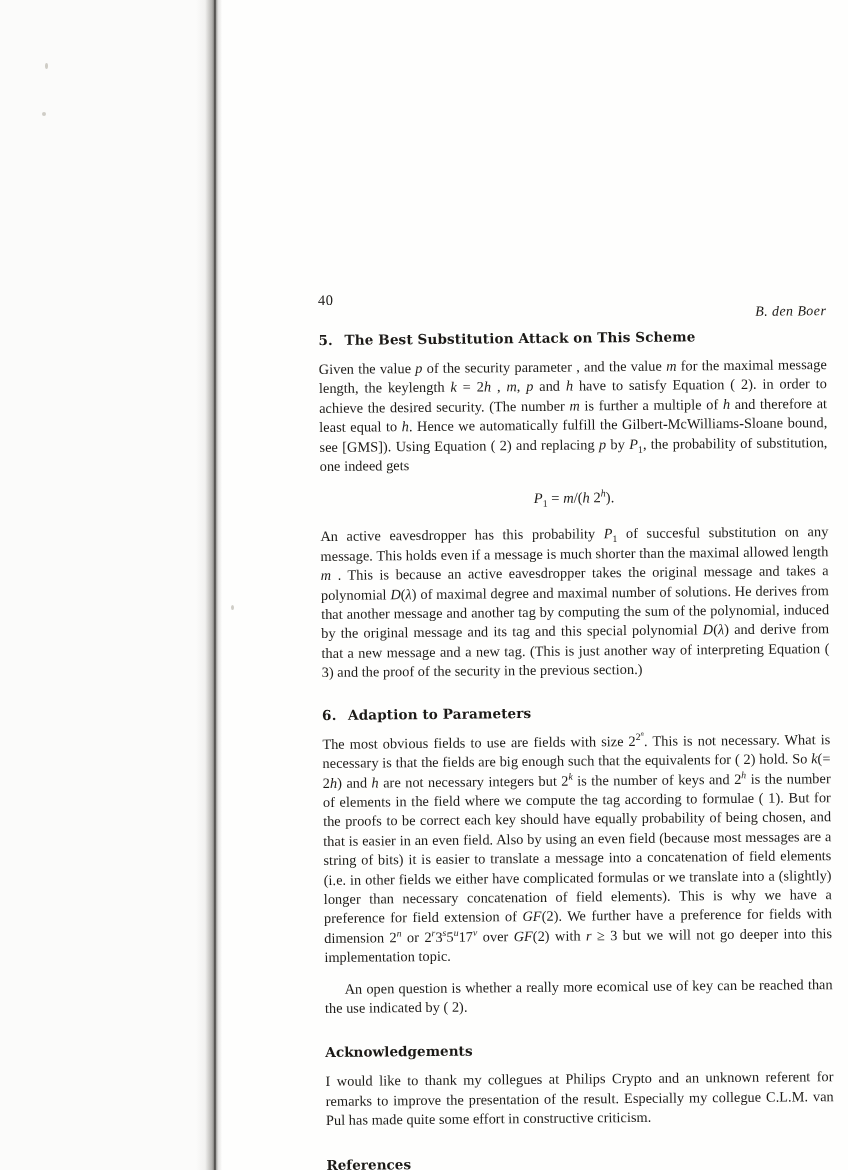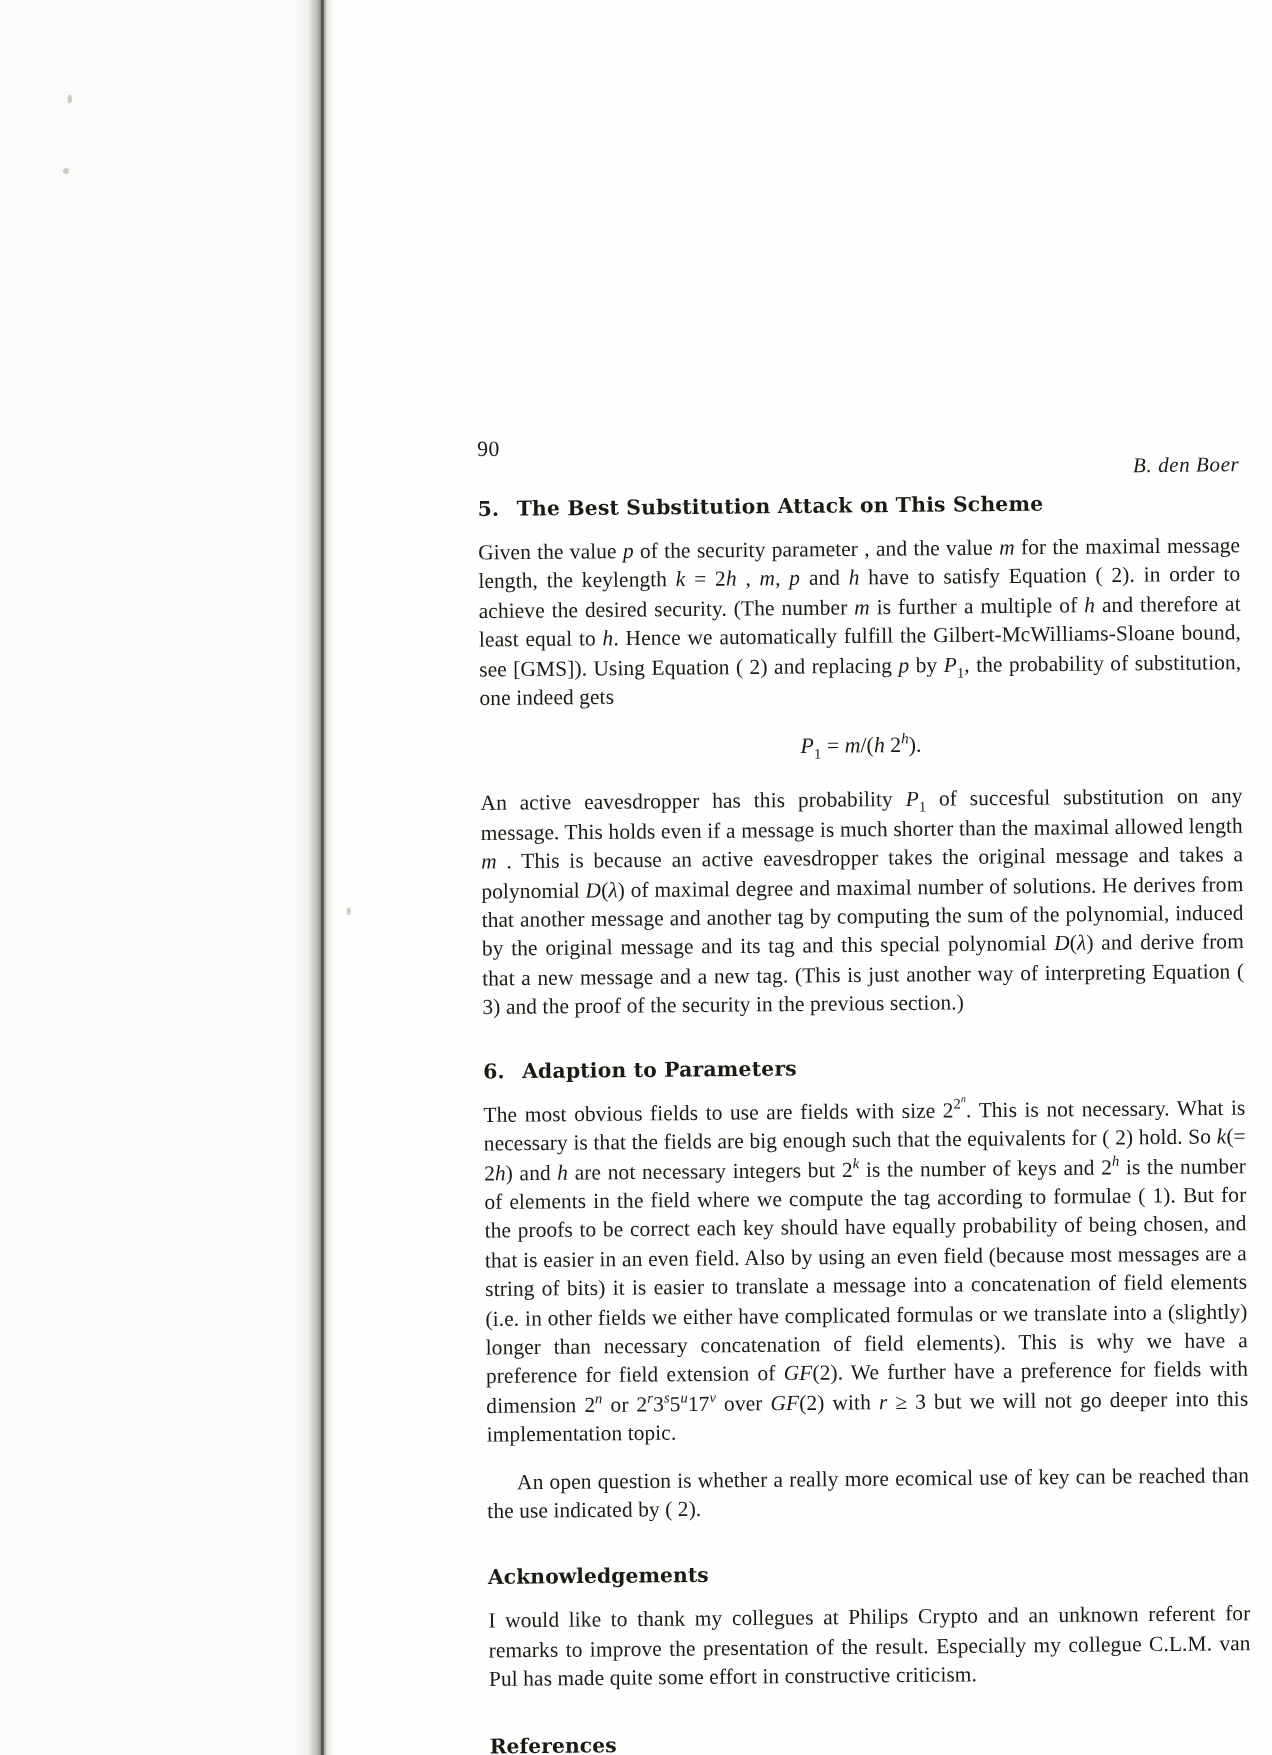--- a/index.html
+++ b/index.html
@@ -136,21 +136,21 @@
 <div class="gutter"></div>
 <div class="gutter-line"></div>
 
 <div class="speck" style="left:45px;top:63px;width:3px;height:6px;"></div>
 <div class="speck" style="left:42px;top:112px;width:4px;height:4px;"></div>
 <div class="speck" style="left:231px;top:605px;width:3px;height:5px;"></div>
 
 <div class="content">
 
   <div class="running-head">
-    <span class="folio">90</span>
+    <span class="folio">40</span>
     <span class="author-head">B. den Boer</span>
   </div>
 
   <h2 class="section">
     <span class="num">5.</span><span>The Best Substitution Attack on This Scheme</span>
   </h2>
 
   <p>Given the value <span class="mi">p</span> of the security parameter , and the value <span class="mi">m</span> for the maximal message length, the keylength <span class="mi">k</span> = 2<span class="mi">h</span> , <span class="mi">m</span>, <span class="mi">p</span> and <span class="mi">h</span> have to satisfy Equation ( 2). in order to achieve the desired security. (The number <span class="mi">m</span> is further a multiple of <span class="mi">h</span> and therefore at least equal to <span class="mi">h</span>. Hence we automatically fulfill the Gilbert-McWilliams-Sloane bound, see [GMS]). Using Equation ( 2) and replacing <span class="mi">p</span> by <span class="mi">P</span><sub>1</sub>, the probability of substitution, one indeed gets</p>
 
   <div class="displaymath"><span class="mi">P</span><sub>1</sub> = <span class="mi">m</span>/(<span class="mi">h</span> 2<sup><span class="mi">h</span></sup>).</div>

